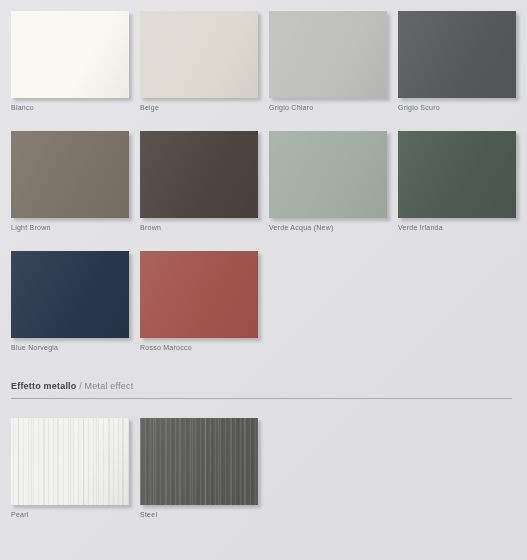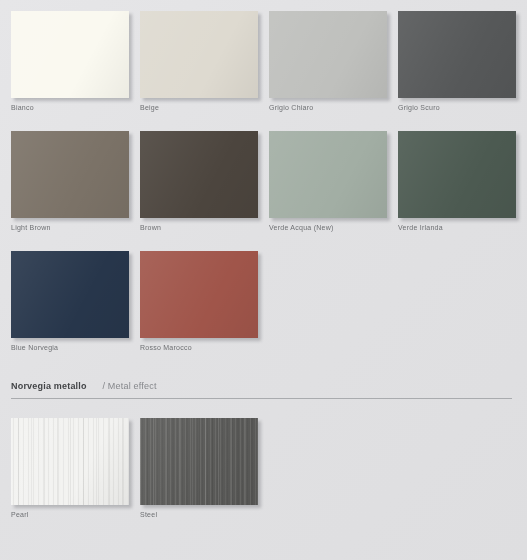--- a/index.html
+++ b/index.html
@@ -115,21 +115,20 @@
   }
 
   .section-heading .sect-primary {
     font-weight: bold;
     color: #424447;
   }
 
   .section-heading .sect-secondary {
     font-weight: normal;
     color: #85878b;
-    margin-left: 13px;
   }
 
   .section-rule {
     height: 1px;
     width: 501px;
     background: #a9abae;
     margin-bottom: 19px;
   }
 
   .metal-grid {
@@ -182,21 +181,21 @@
         <span class="swatch-label">Blue Norvegia</span>
       </div>
       <div class="swatch-cell">
         <div class="swatch-chip" style="background-color: rgb(160, 85, 74);"></div>
         <span class="swatch-label">Rosso Marocco</span>
       </div>
     </div>
 
   <div class="section-block">
     <div class="section-heading">
-      <span class="sect-primary">Norvegia metallo</span>
+      <span class="sect-primary">Effetto metallo</span>
       <span class="sect-secondary">/ Metal effect</span>
     </div>
     <div class="section-rule"></div>
     <div class="metal-grid">
         <div class="swatch-cell">
           <div class="swatch-chip metal" style="background-color: rgb(242, 242, 240);"></div>
           <span class="swatch-label">Pearl</span>
         </div>
         <div class="swatch-cell">
           <div class="swatch-chip metal" style="background-color: rgb(90, 90, 88);"></div>

